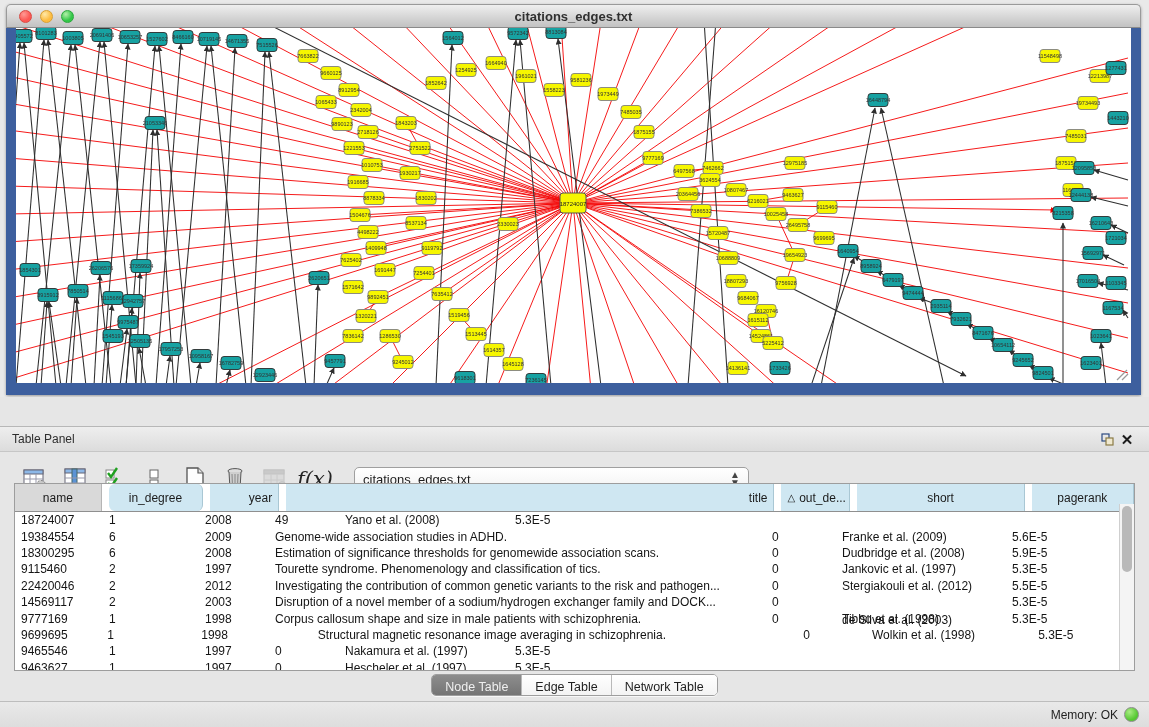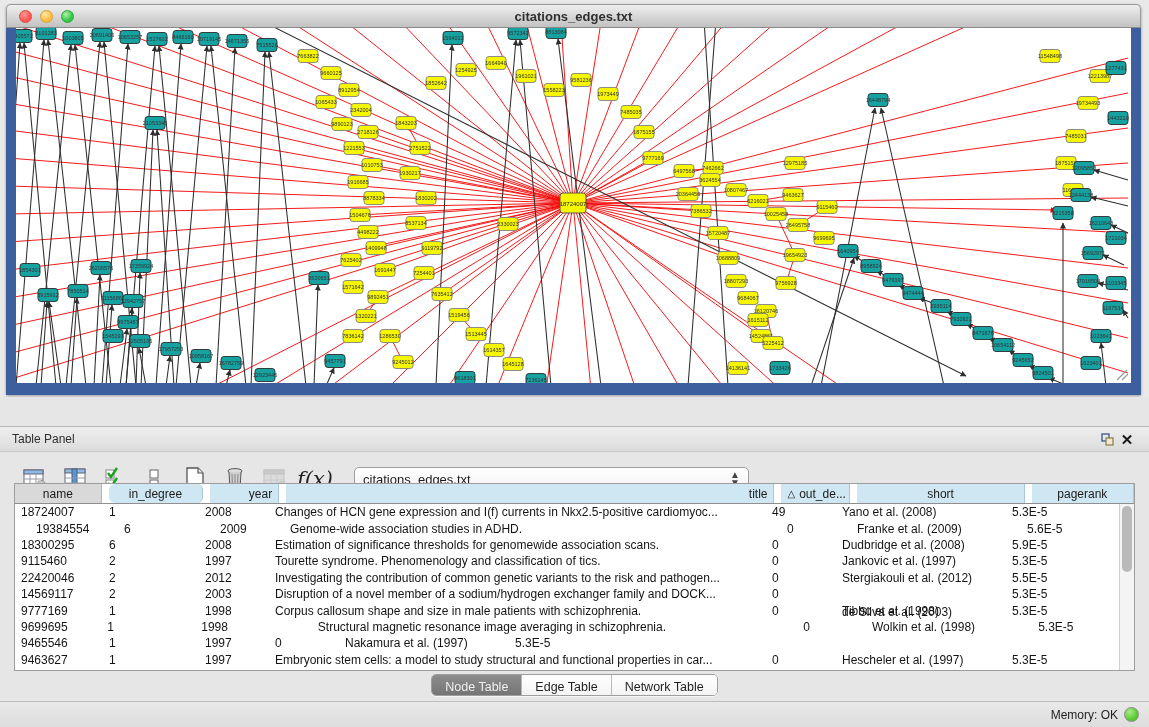--- a/index.html
+++ b/index.html
@@ -43,21 +43,21 @@
     padding:0 8px; font-size:13px; color:#1d1d1d; box-shadow:0 1px 0 rgba(255,255,255,.6); }
   #network-select .sel-label { flex:1; }
   .updown { font-size:10px; color:#444; line-height:.8; text-align:center; }
 
   #table-box { position:absolute; left:14px; top:86px; width:1121px; height:188px;
     background:#ffffff; border:1px solid #9d9d9d; display:flex; flex-direction:column; }
   #table-scroll-col { position:absolute; right:0; top:20px; bottom:0; width:15px;
     background:#f4f4f4; border-left:1px solid #cfcfcf; }
   #table-thumb { position:absolute; left:2px; top:2px; width:10px; height:66px;
     background:#b9b9b9; border-radius:6px; }
-  #thead { display:flex; height:20px; border-bottom:1px solid #8f8f8f; font-size:12px;gap:7px; }
+  #thead { display:flex; height:28px; border-bottom:1px solid #8f8f8f; font-size:12px;gap:7px; }
   .th { background:#cfe7f2; border-right:1px solid #a9c7d4; display:flex; align-items:center;
     padding:0 6px; color:#1b1b1b; overflow:hidden; white-space:nowrap; }
   .th.gray { background:#d9d9d9; border-right:1px solid #b5b5b5; }
   .th.c { justify-content:center; } .th.r { justify-content:flex-end; }
   .th .sort { margin-right:4px; font-size:10px; }
   #tbody { flex:1; overflow:hidden; }
   .tr { display:flex; height:16.4px; font-size:12px; color:#141414; align-items:center; }
   .td { padding:0 6px; overflow:hidden; white-space:nowrap; text-overflow:clip; }
 
   #tabs-row { position:absolute; left:0; top:277px; width:1149px; display:flex; justify-content:center; }
@@ -892,27 +892,26 @@
           </div>
           <div class="th c" style="width: 104px;">
             <span>pagerank</span>
           </div>
         </div>
       <div id="tbody">
           <div class="tr">
             <div class="td" style="width: 88px;">18724007</div>
             <div class="td" style="width: 96px;">1</div>
             <div class="td" style="width: 70px;">2008</div>
-            <div class="td" style="width: 497px;">Changes of HCN gene expression and I(f) currents in Nkx2.5-positive cardiomyoc...</div>
             <div class="td" style="width: 70px;">49</div>
             <div class="td" style="width: 170px;">Yano et al. (2008)</div>
             <div class="td" style="width: 104px;">5.3E-5</div>
           </div>
           <div class="tr">
-            <div class="td" style="width: 88px; margin-left: 15px;">19384554</div>
+            <div class="td" style="width: 88px;">19384554</div>
             <div class="td" style="width: 96px;">6</div>
             <div class="td" style="width: 70px;">2009</div>
             <div class="td" style="width: 497px;">Genome-wide association studies in ADHD.</div>
             <div class="td" style="width: 70px;">0</div>
             <div class="td" style="width: 170px;">Franke et al. (2009)</div>
             <div class="td" style="width: 104px;">5.6E-5</div>
           </div>
           <div class="tr">
             <div class="td" style="width: 88px;">18300295</div>
             <div class="td" style="width: 96px;">6</div>
@@ -972,21 +971,20 @@
             <div class="td" style="width: 96px;">1</div>
             <div class="td" style="width: 70px;">1997</div>
             <div class="td" style="width: 70px;">0</div>
             <div class="td" style="width: 170px;">Nakamura et al. (1997)</div>
             <div class="td" style="width: 104px;">5.3E-5</div>
           </div>
           <div class="tr">
             <div class="td" style="width: 88px;">9463627</div>
             <div class="td" style="width: 96px;">1</div>
             <div class="td" style="width: 70px;">1997</div>
-            <div class="td" style="width: 497px;">Embryonic stem cells: a model to study structural and functional properties in car...</div>
             <div class="td" style="width: 70px;">0</div>
             <div class="td" style="width: 170px;">Hescheler et al. (1997)</div>
             <div class="td" style="width: 104px;">5.3E-5</div>
           </div>
         </div>
       <div id="table-scroll-col">
         <div id="table-thumb"></div>
       </div>
     </div>
 

